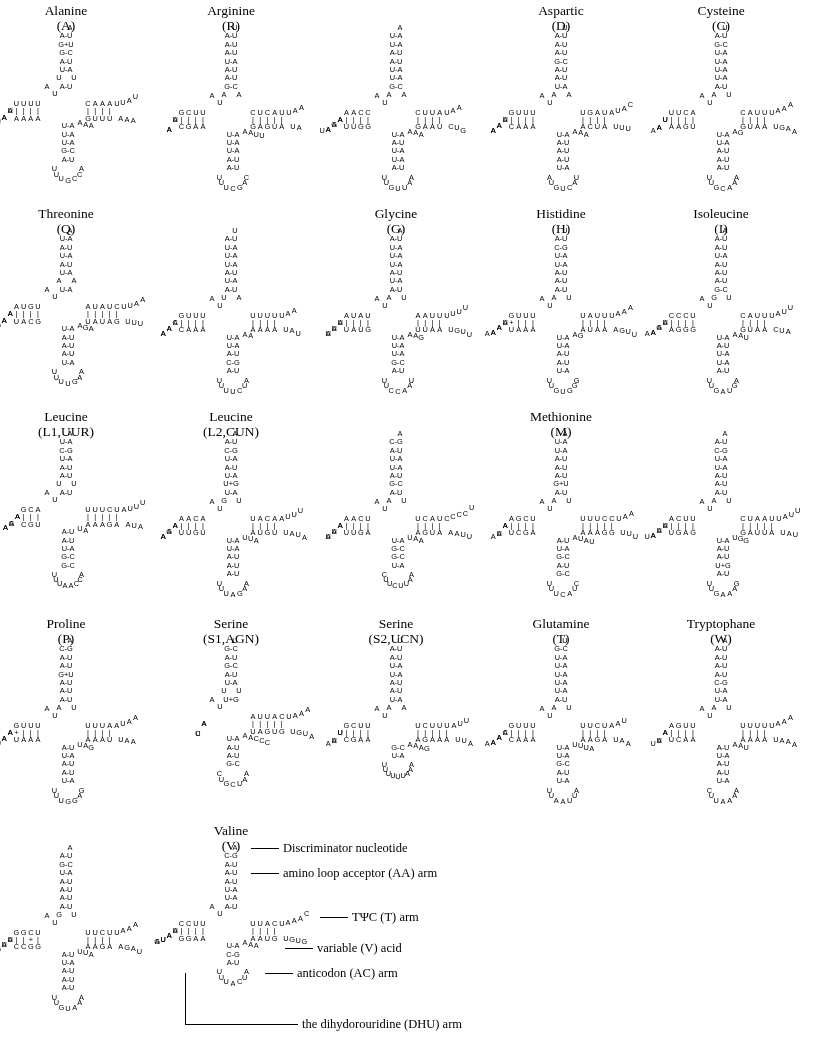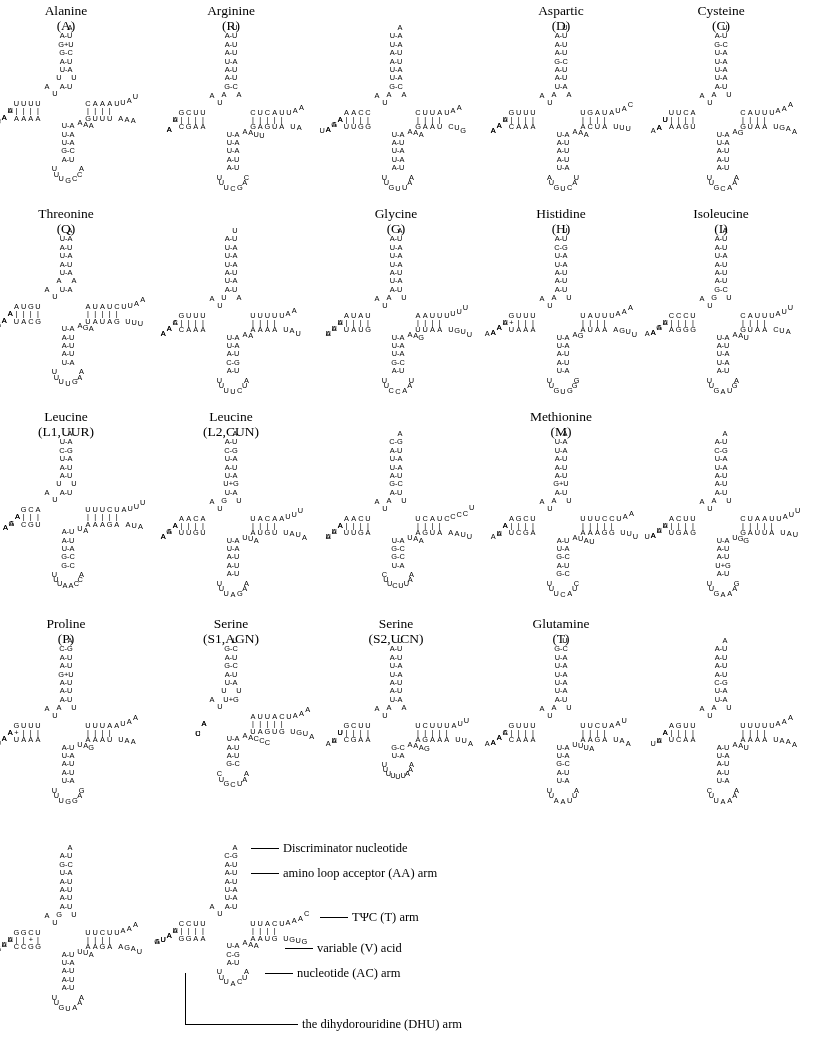--- a/index.html
+++ b/index.html
@@ -1388,20 +1388,24 @@
         <span class="nt" style="left: 54.5px; top: 177.6px;">U</span>
         <span class="nt" style="left: 56.3087px; top: 183.35px;">U</span>
         <span class="nt" style="left: 61.25px; top: 187.559px;">A</span>
         <span class="nt" style="left: 68px; top: 189.1px;">A</span>
         <span class="nt" style="left: 74.75px; top: 187.559px;">U</span>
         <span class="nt" style="left: 79.6913px; top: 183.35px;">U</span>
         <span class="nt" style="left: 81.5px; top: 177.6px;">A</span>
       </div>
     </div>
     <div class="cell" style="left: 655px; top: 613px;">
+      <div class="titlebox" style="position: absolute; left: 0px; top: 4px; width: 132px;">
+        <span class="aa-name">Tryptophane</span>
+        <span class="aa-code">(W)</span>
+      </div>
       <div class="clover">
         <span class="nt" style="left: 70px; top: 28px;">A</span>
         <span class="nt" style="left: 66px; top: 36.4px;">A-U</span>
         <span class="nt" style="left: 66px; top: 44.8px;">A-U</span>
         <span class="nt" style="left: 66px; top: 53.2px;">A-U</span>
         <span class="nt" style="left: 66px; top: 61.6px;">A-U</span>
         <span class="nt" style="left: 66px; top: 70px;">C-G</span>
         <span class="nt" style="left: 66px; top: 78.4px;">U-A</span>
         <span class="nt" style="left: 66px; top: 86.8px;">U-A</span>
         <span class="nt" style="left: 59px; top: 95.2px;">A</span>
@@ -1525,20 +1529,24 @@
         <span class="nt" style="left: 54.5px; top: 177.6px;">U</span>
         <span class="nt" style="left: 56.3087px; top: 183.35px;">U</span>
         <span class="nt" style="left: 61.25px; top: 187.559px;">G</span>
         <span class="nt" style="left: 68px; top: 189.1px;">U</span>
         <span class="nt" style="left: 74.75px; top: 187.559px;">A</span>
         <span class="nt" style="left: 79.6913px; top: 183.35px;">A</span>
         <span class="nt" style="left: 81.5px; top: 177.6px;">A</span>
       </div>
     </div>
     <div class="cell r5" style="left: 165px; top: 820px;">
+      <div class="titlebox" style="position: absolute; left: 0px; top: 4px; width: 132px;">
+        <span class="aa-name">Valine</span>
+        <span class="aa-code">(V)</span>
+      </div>
       <div class="clover">
         <span class="nt" style="left: 70px; top: 28px;">A</span>
         <span class="nt" style="left: 66px; top: 36.4px;">C-G</span>
         <span class="nt" style="left: 66px; top: 44.8px;">A-U</span>
         <span class="nt" style="left: 66px; top: 53.2px;">A-U</span>
         <span class="nt" style="left: 66px; top: 61.6px;">A-U</span>
         <span class="nt" style="left: 66px; top: 70px;">U-A</span>
         <span class="nt" style="left: 66px; top: 78.4px;">U-A</span>
         <span class="nt" style="left: 66px; top: 86.8px;">A-U</span>
         <span class="nt" style="left: 55px; top: 94.2px;">U</span>
@@ -1601,20 +1609,20 @@
       <div class="annots">
         <div class="annot-line" style="left: 86px; top: 28px; width: 28px;"></div>
         <div class="annot-text" style="left: 118px; top: 28px;">Discriminator nucleotide</div>
         <div class="annot-line" style="left: 86px; top: 53px; width: 28px;"></div>
         <div class="annot-text" style="left: 118px; top: 53px;">amino loop acceptor (AA) arm</div>
         <div class="annot-line" style="left: 155px; top: 97px; width: 28px;"></div>
         <div class="annot-text" style="left: 187px; top: 97px;">TΨC (T) arm</div>
         <div class="annot-line" style="left: 120px; top: 128px; width: 28px;"></div>
         <div class="annot-text" style="left: 152px; top: 128px;">variable (V) acid</div>
         <div class="annot-line" style="left: 100px; top: 153px; width: 28px;"></div>
-        <div class="annot-text" style="left: 132px; top: 153px;">nucleotide (AC) arm</div>
+        <div class="annot-text" style="left: 132px; top: 153px;">anticodon (AC) arm</div>
         <div class="annot-line" style="left: 105px; top: 204px; width: 28px;"></div>
         <div class="annot-text" style="left: 137px; top: 204px;">the dihydorouridine (DHU) arm</div>
         <div class="annot-bracket" style="left: 20px; top: 153px; height: 51px;"></div>
         <div class="annot-line" style="left: 20px; top: 204px; width: 85px;"></div>
       </div>
     </div>
   </div>
 
 </body></html>

